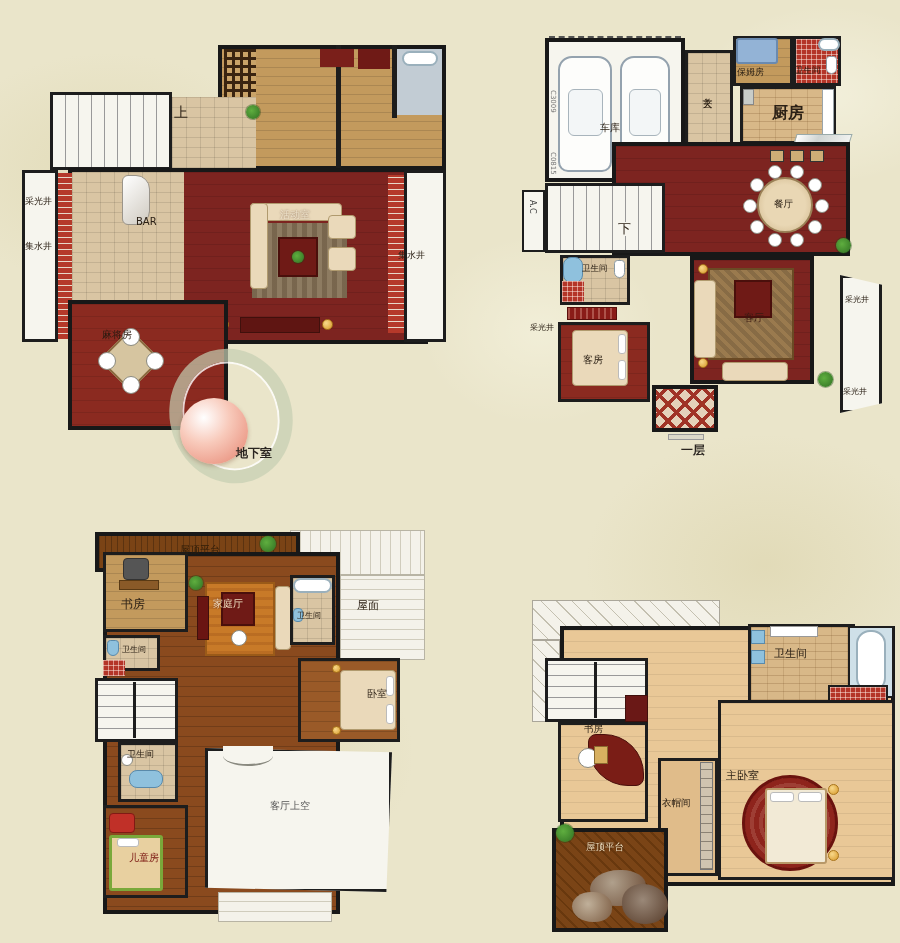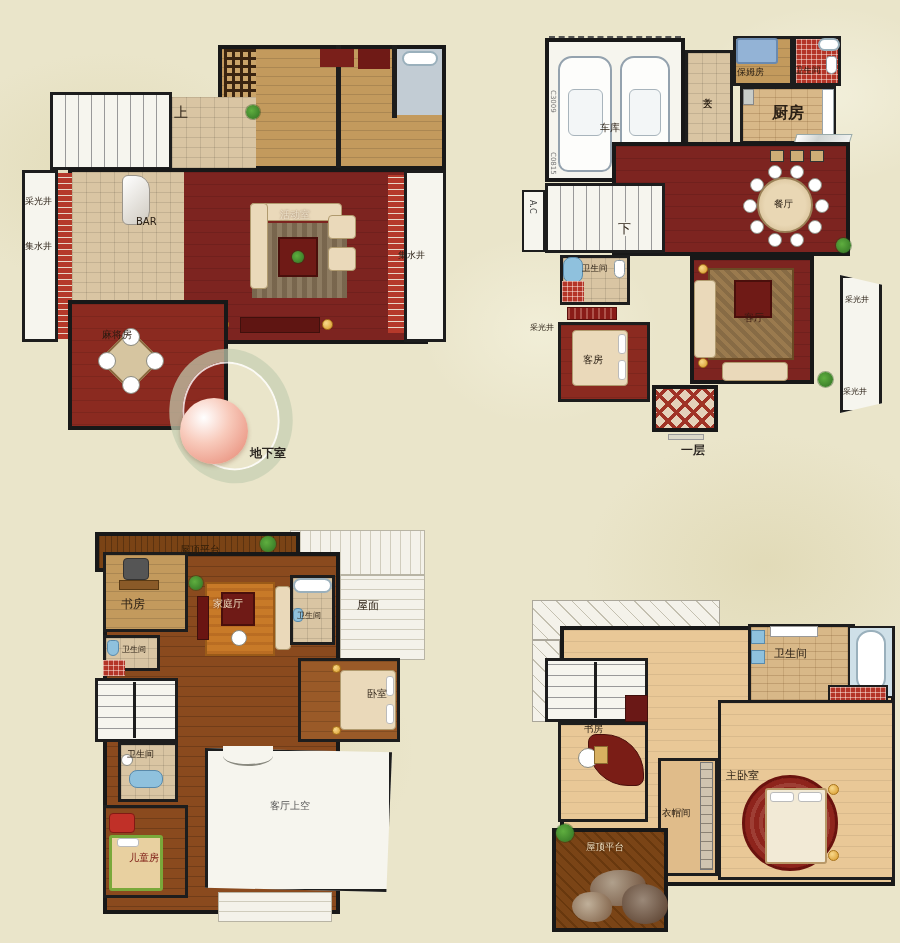--- a/index.html
+++ b/index.html
@@ -103,21 +103,21 @@
     <div class="lbl" style="left:376px;top:206px;font-size:9px;">集水井</div>
 
     <div class="room outer redfloor2" style="left:46px;top:255px;width:160px;height:130px;"></div>
     <div class="zone" style="left:86px;top:293px;width:44px;height:44px;background:#d6c5a0;border:2px solid #8a6a40;transform:rotate(45deg);"></div>
     <div class="chair" style="left:76px;top:307px;width:16px;height:16px;"></div>
     <div class="chair" style="left:124px;top:307px;width:16px;height:16px;"></div>
     <div class="chair" style="left:100px;top:283px;width:16px;height:16px;"></div>
     <div class="chair" style="left:100px;top:331px;width:16px;height:16px;"></div>
     <div class="lbl" style="left:80px;top:284px;font-size:10px;color:#2a1a10;">麻将房</div>
 
-    <div class="cap" style="left:228px;top:400px;font-size:12px;">地下室</div>
+    <div class="cap" style="left:214px;top:400px;font-size:12px;">地下室</div>
   </div>
 
   <div class="plan" style="left:522px;top:28px;width:380px;height:432px;">
     <div class="room outer white" style="left:23px;top:10px;width:140px;height:144px;"></div>
     <div class="zone" style="left:27px;top:8px;width:132px;height:0;border-top:2px dashed #555;"></div>
     <div class="car" style="left:36px;top:28px;width:50px;height:112px;">
       <div class="win" style="top:28%;height:40%;border-radius:6px;"></div>
     </div>
     <div class="car" style="left:98px;top:28px;width:46px;height:112px;">
       <div class="win" style="top:28%;height:40%;border-radius:6px;"></div>
@@ -285,21 +285,21 @@
     <div class="zone" style="left:95px;top:97px;width:23px;height:27px;background:#6a1816;border:1px solid #40100c;"></div>
 
     <div class="room tanlight" style="left:28px;top:124px;width:90px;height:100px;"></div>
     <div class="zone" style="left:58px;top:136px;width:56px;height:52px;background:#7a1d16;border:1px solid #4a0f0b;border-radius:8px 40px 8px 40px;"></div>
     <div class="chair" style="left:48px;top:150px;width:18px;height:18px;"></div>
     <div class="zone" style="left:64px;top:148px;width:14px;height:18px;background:#d8b060;border:1px solid #8a6a30;"></div>
     <div class="lbl" style="left:54px;top:126px;font-size:9.5px;">书房</div>
 
     <div class="room" style="left:128px;top:160px;width:60px;height:118px;background:#e0bc8a;"></div>
     <div class="zone" style="left:170px;top:164px;width:13px;height:108px;background:#cfc4b0;background-image:repeating-linear-gradient(0deg,#8a8274 0 1px,transparent 1px 9px);border:1px solid #777;"></div>
-    <div class="lbl" style="left:132px;top:210px;font-size:9.5px;">衣帽间</div>
+    <div class="lbl" style="left:132px;top:200px;font-size:9.5px;">衣帽间</div>
 
     <div class="room tanlight" style="left:188px;top:102px;width:177px;height:180px;"></div>
     <div class="zone carpetround" style="left:212px;top:177px;width:96px;height:96px;"></div>
     <div class="zone" style="left:235px;top:190px;width:62px;height:76px;background:#f2ead6;border:2px solid #b89868;border-radius:3px;"></div>
     <div class="zone" style="left:240px;top:194px;width:24px;height:10px;background:#fff;border:1px solid #bbb;border-radius:3px;"></div>
     <div class="zone" style="left:268px;top:194px;width:24px;height:10px;background:#fff;border:1px solid #bbb;border-radius:3px;"></div>
     <div class="zone gold" style="left:298px;top:186px;width:11px;height:11px;"></div>
     <div class="zone gold" style="left:298px;top:252px;width:11px;height:11px;"></div>
     <div class="lbl" style="left:196px;top:172px;font-size:11px;">主卧室</div>
 

